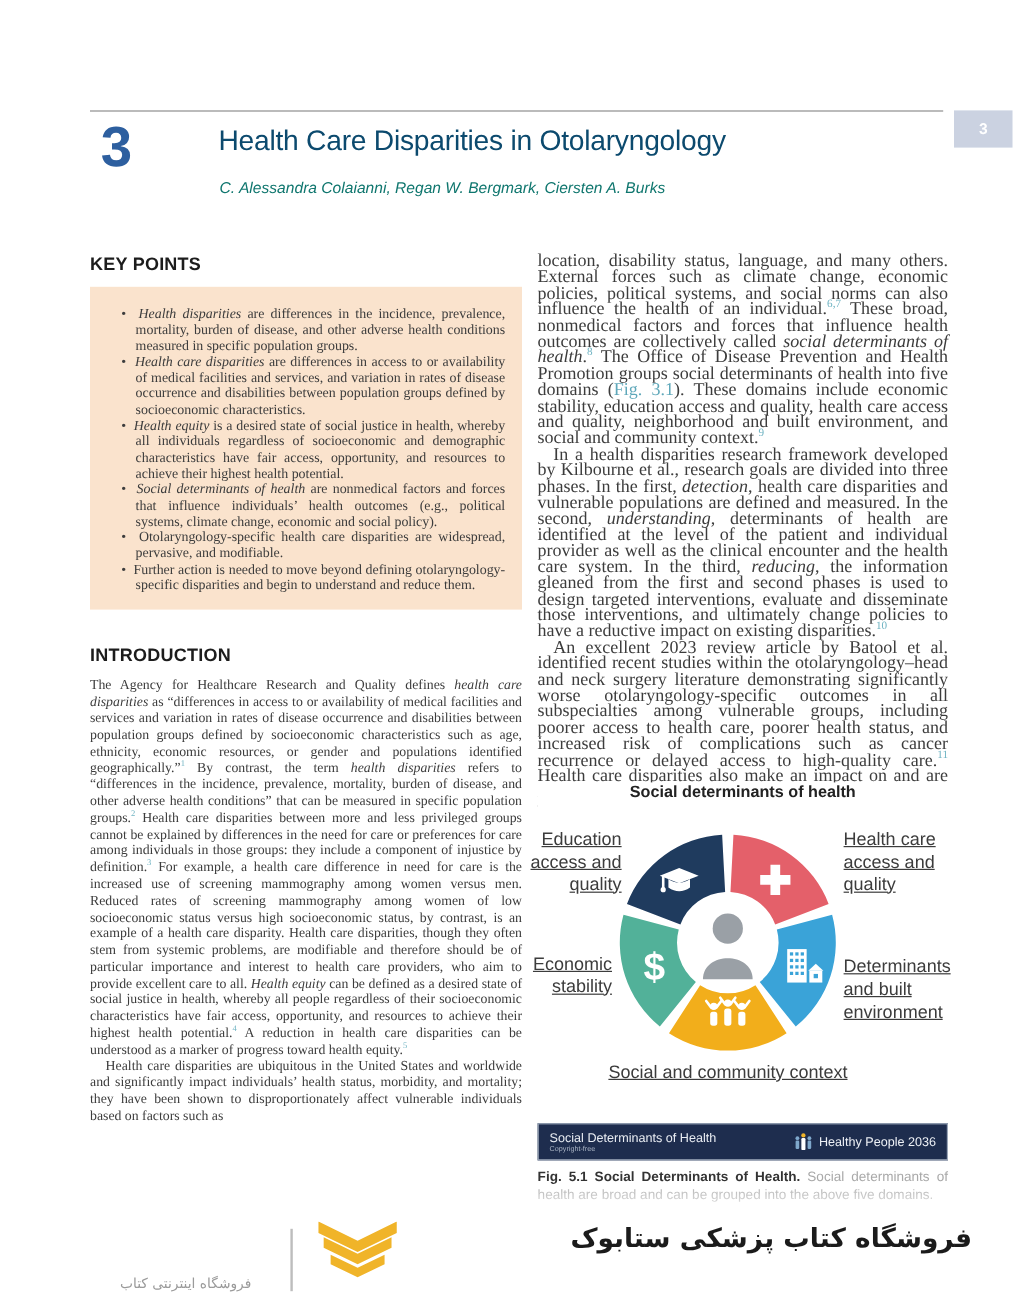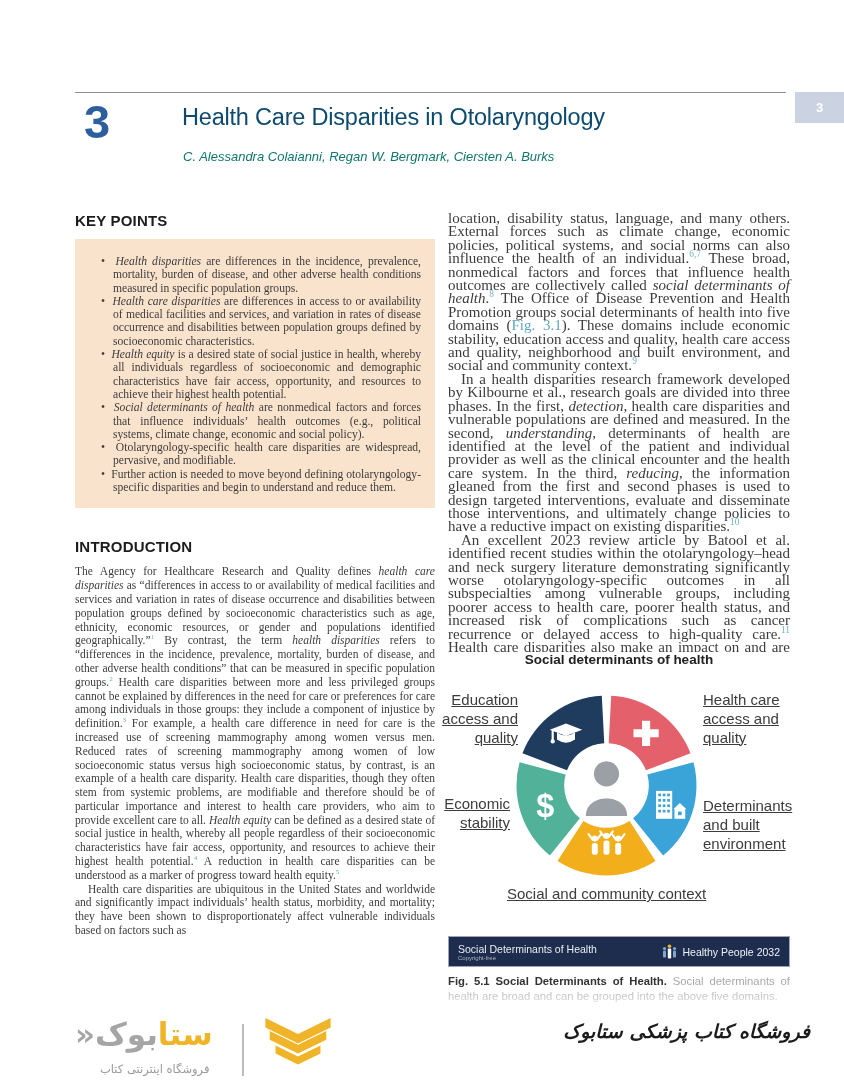--- a/index.html
+++ b/index.html
@@ -97,21 +97,21 @@
   }
   .logo-sub {
     position:absolute; left:100px; top:50px; direction:rtl;
     font-family:"DejaVu Sans",sans-serif; font-size:11.5px; color:#9a9a9a;
   }
   .footer-divider { position:absolute; left:242px; top:12px; width:2px; height:52px; background:#bdbdbd; }
   .emblem { position:absolute; left:254px; top:6px; }
   .footer-right { position:absolute; right:34px; top:8px; text-align:right; }
   .persian-title {
     direction:rtl; font-family:"DejaVu Sans",sans-serif; font-weight:bold;
-    font-size:19px; color:#1b1b1b; margin-bottom:5px;font-style:italic;
+    font-size:22px; color:#1b1b1b; margin-bottom:5px;
   }
   .website {
     font-family:"Liberation Sans",sans-serif; font-weight:bold; font-size:22px;
     letter-spacing:6.5px; color:#111; cursor:pointer;
   }
 </style>
 </head>
 <body>
 
 <div class="page">
@@ -225,34 +225,33 @@
         </div>
         <div class="banner-logo">
           <svg width="17" height="15" viewBox="0 0 17 15">
             <circle cx="3.5" cy="4.5" r="1.6" fill="#7fa8cc"></circle>
               <rect x="2" y="6.4" width="3" height="7" rx="1" fill="#7fa8cc"></rect>
             <circle cx="8.5" cy="2.2" r="1.8" fill="#f0b429"></circle>
               <rect x="6.8" y="4.4" width="3.4" height="10" rx="1" fill="#ffffff"></rect>
             <circle cx="13.5" cy="4.5" r="1.6" fill="#7fa8cc"></circle>
               <rect x="12" y="6.4" width="3" height="7" rx="1" fill="#7fa8cc"></rect>
           </svg>
-          <span class="banner-logo-text">Healthy People 2032</span>
+          <span class="banner-logo-text">Healthy People 2036</span>
         </div>
       </div>
 
       <figcaption>
         <span class="cap-bold">Fig. 5.1 Social Determinants of Health.</span><span class="cap-rest"> Social determinants of health are broad and can be grouped into the above five domains.</span>
       </figcaption>
     </figure>
   </div>
 
   <div class="fade-overlay"></div>
 
   <div class="footer">
-    <div class="wordmark"><span class="run-y">ستا</span><span class="run-g">بوک«</span></div>
     <div class="logo-sub">فروشگاه اینترنتی کتاب</div>
     <div class="footer-divider"></div>
     <svg class="emblem" width="88" height="58" viewBox="0 0 90 80">
       <polygon points="0,0 45,22 90,0 90,13 45,35 0,13" fill="#f0b429"></polygon>
       <polygon points="6,18 45,37 84,18 84,30 45,49 6,30" fill="#f0b429"></polygon>
       <polygon points="14,38 45,53 76,38 76,49 45,64 14,49" fill="#f0b429"></polygon>
     </svg>
     <div class="footer-right">
       <div class="persian-title">فروشگاه کتاب پزشکی ستابوک</div>
     </div>

